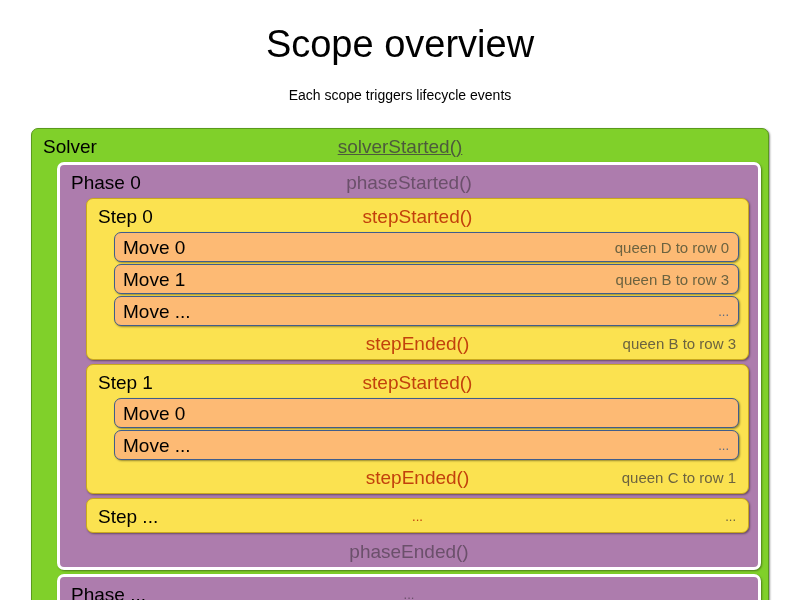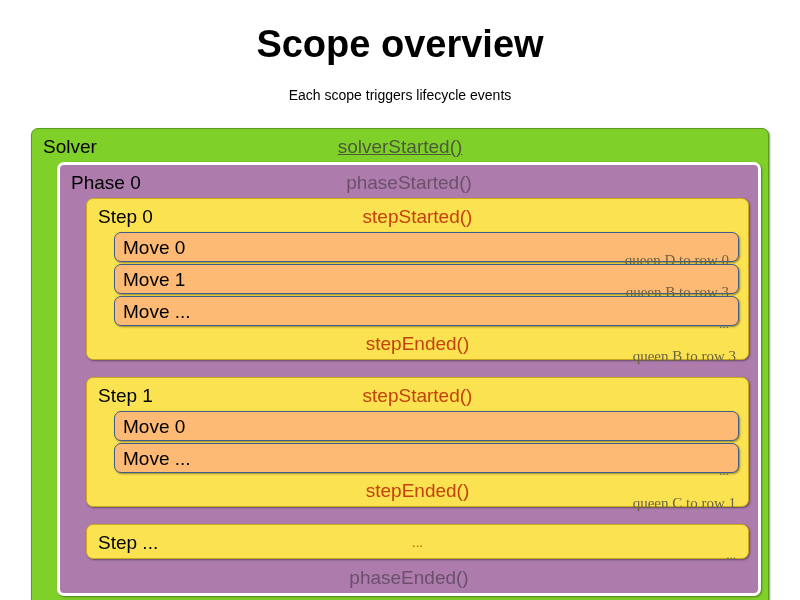--- a/index.html
+++ b/index.html
@@ -16,21 +16,21 @@
     color: #000000;
   }
 
   
   .header {
     text-align: center;
     padding-top: 22px;
   }
   .title {
     font-size: 38px;
-    font-weight: bold;
+    font-weight: normal;
     line-height: 44px;
     color: #000000;
     letter-spacing: 0px;
   }
   .subtitle {
     font-size: 14px;
     font-weight: normal;
     line-height: 18px;
     color: #000000;
     margin-top: 20px;
@@ -70,25 +70,24 @@
     right: 0;
     top: 0;
     text-align: center;
     font-size: 19px;
     color: #555555;
     white-space: nowrap;
   }
   .row .slot-right {
     position: absolute;
     right: 9px;
-    top: 12px;
+    top: 0;
     font-size: 15px;
     color: #555555;
     white-space: nowrap;
-    font-family: Liberation Serif, serif;
   }
   .row.ellipsis-center .slot-center {
     font-size: 13px;
     color: #6a6a6a;
   }
   .row.ellipsis-right .slot-right {
     font-size: 13px;
     color: #6a6a6a;
   }
 
@@ -114,21 +113,21 @@
   
   .step {
     background: #fbe250;
     border: 1px solid #c9a81d;
     margin: 0 6px 0 23px;
     padding: 3px 3px 0 3px;
     box-shadow: 1px 1px 2px rgba(0,0,0,0.4);
   }
   .step > .row .slot-center { color: #c2410c; }
   .step > .row .slot-right { color: #6c6340; }
-  .step + .step { margin-top: 17px; }
+  .step + .step { margin-top: 4px; }
 
   
   .move {
     background: #fdba74;
     border: 1px solid #3f5d8c;
     border-radius: 7px;
     margin: 0 6px 0 24px;
     box-shadow: 1px 1px 2px rgba(0,0,0,0.4);
   }
   .move + .move { margin-top: 2px; }

